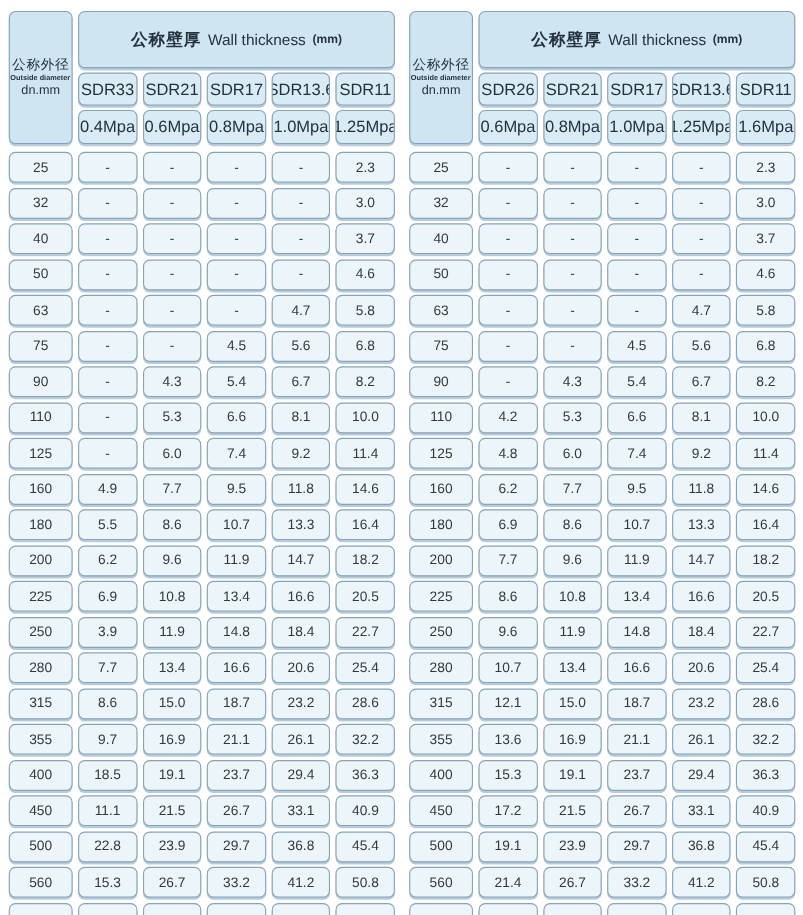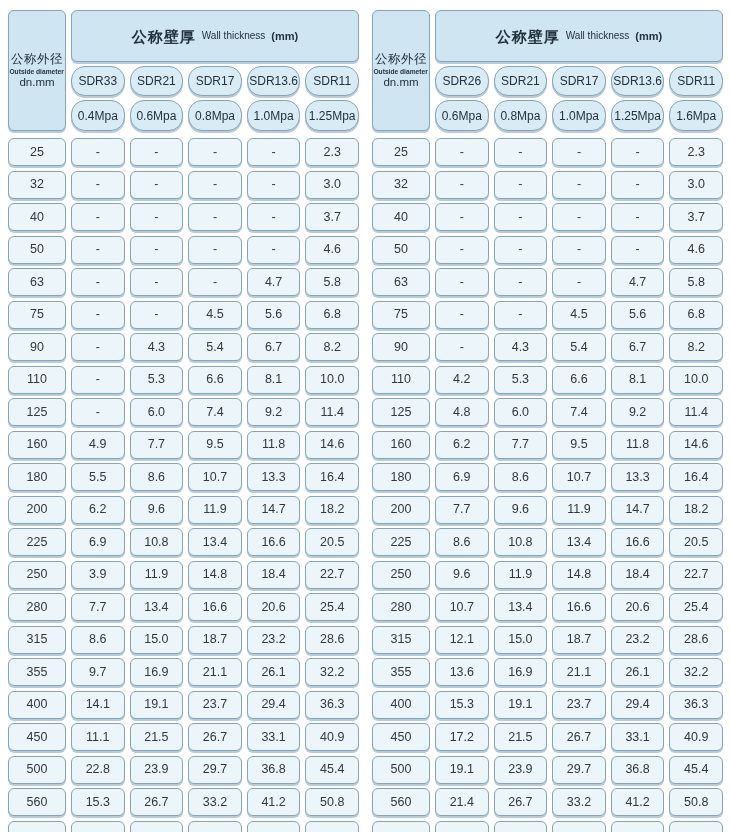--- a/index.html
+++ b/index.html
@@ -40,32 +40,32 @@
     background:var(--cell-bg);
     border:1px solid var(--border);
     border-radius:6px;
     box-shadow:0 2px 0 var(--shadow);
     display:flex;align-items:center;justify-content:center;
     font-size:12.5px;line-height:1;
     color:var(--text);
     overflow:hidden;
   }
   .hdr{background:var(--header-bg);color:var(--header-text);}
-  .sub{background:var(--subheader-bg);font-size:12px;border-radius:14px;}
+  .sub{background:var(--subheader-bg);font-size:15px;}
   .corner{
     grid-column:1;grid-row:1 / span 3;
     flex-direction:column;justify-content:center;gap:2px;
     padding:2px;
   }
   .corner-cn{font-size:12.5px;letter-spacing:0.5px;}
   .corner-en{font-size:7px;font-weight:bold;transform:scale(0.95);white-space:nowrap;}
   .corner-unit{font-size:11.5px;}
   .banner{grid-column:2 / span 5;grid-row:1;gap:6px;}
   .banner-cn{font-size:15px;font-weight:bold;letter-spacing:1px;}
-  .banner-en{font-size:10px;}
+  .banner-en{font-size:14px;}
   .banner-unit{font-size:11px;font-weight:bold;}
   .dn{font-size:12.5px;text-align:right;}
 </style>
 </head>
 <body>
 
 <div class="sheet">
 
   <section class="ptable">
     <div class="thead">
@@ -187,21 +187,21 @@
         <div class="cell" style="grid-area: 16 / 4;">18.7</div>
         <div class="cell" style="grid-area: 16 / 5;">23.2</div>
         <div class="cell" style="grid-area: 16 / 6;">28.6</div>
         <div class="cell dn" style="grid-area: 17 / 1;">355</div>
         <div class="cell" style="grid-area: 17 / 2;">9.7</div>
         <div class="cell" style="grid-area: 17 / 3;">16.9</div>
         <div class="cell" style="grid-area: 17 / 4;">21.1</div>
         <div class="cell" style="grid-area: 17 / 5;">26.1</div>
         <div class="cell" style="grid-area: 17 / 6;">32.2</div>
         <div class="cell dn" style="grid-area: 18 / 1;">400</div>
-        <div class="cell" style="grid-area: 18 / 2;">14.1</div>
+        <div class="cell" style="grid-area: 18 / 2;">18.5</div>
         <div class="cell" style="grid-area: 18 / 3;">19.1</div>
         <div class="cell" style="grid-area: 18 / 4;">23.7</div>
         <div class="cell" style="grid-area: 18 / 5;">29.4</div>
         <div class="cell" style="grid-area: 18 / 6;">36.3</div>
         <div class="cell dn" style="grid-area: 19 / 1;">450</div>
         <div class="cell" style="grid-area: 19 / 2;">11.1</div>
         <div class="cell" style="grid-area: 19 / 3;">21.5</div>
         <div class="cell" style="grid-area: 19 / 4;">26.7</div>
         <div class="cell" style="grid-area: 19 / 5;">33.1</div>
         <div class="cell" style="grid-area: 19 / 6;">40.9</div>

